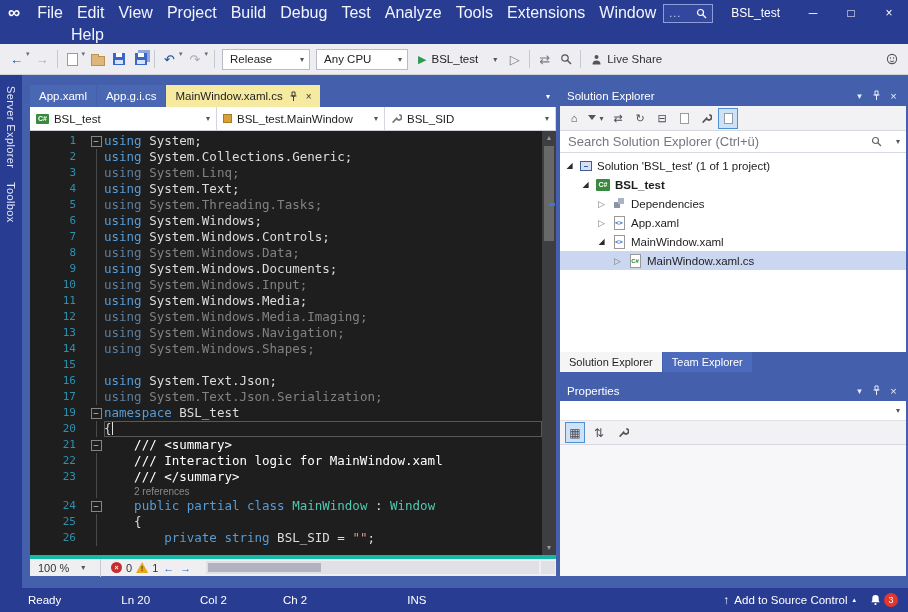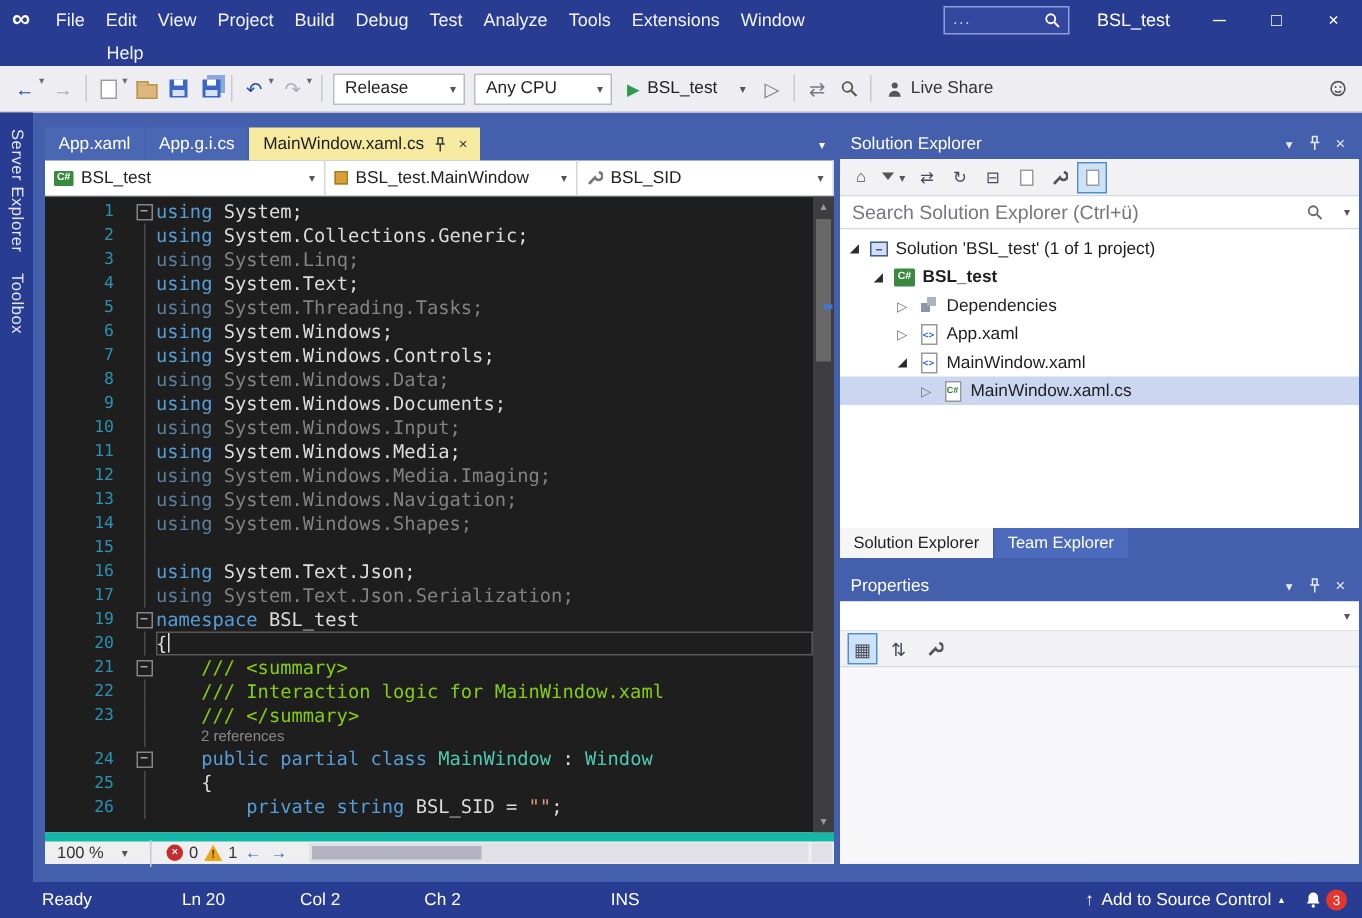--- a/index.html
+++ b/index.html
@@ -5,21 +5,21 @@
   html,body{margin:0;padding:0;background:#888;}
   *{box-sizing:border-box;cursor:default;}
   .vs{width:908px;height:612px;display:flex;flex-direction:column;overflow:hidden;
       font-family:"Liberation Sans",sans-serif;background:#4460AC;position:relative;}
 
   
   .titlebar{height:44px;background:#283C92;color:#fff;flex:none;}
   .tb-row1{display:flex;align-items:center;height:26px;padding-left:8px;}
   .vslogo{font-size:17px;font-weight:bold;margin-right:10px;line-height:26px;}
   .menubar{display:flex;height:26px;}
-  .menu-item{padding:0 7px;font-size:12px;line-height:26px;height:26px;color:#F2F4FC;}
+  .menu-item{padding:0 7px;font-size:16px;line-height:26px;height:26px;color:#F2F4FC;}
   .tb-spacer{flex:1;}
   .qsearch{width:84px;height:19px;border:1px solid #8E9EDC;background:#33479E;display:flex;align-items:center;padding:0 5px;margin-right:14px;}
   .qs-text{flex:1;font-size:11px;color:#C9D1F2;letter-spacing:1px;line-height:17px;}
   .win-title{font-size:12px;margin:0 14px 0 4px;}
   .win-controls{display:flex;height:26px;}
   .wc{width:38px;text-align:center;line-height:26px;font-size:12px;color:#fff;}
   .tb-row2{height:18px;padding-left:48px;margin-left:16px;}
   .tb-row2 .menu-item{line-height:18px;height:18px;}
 
   
@@ -70,32 +70,32 @@
   
   .code-area{flex:1;display:flex;background:#1E1E1E;overflow:hidden;min-height:0;}
   .code-lines{flex:1;min-width:0;overflow:hidden;padding-top:2px;}
   .code-row{display:flex;height:16px;line-height:16px;font-family:"DejaVu Sans Mono",monospace;font-size:12.5px;position:relative;white-space:pre;}
   .ln{width:58px;flex:none;text-align:right;padding-right:12px;color:#2B91AF;font-size:11px;font-family:"DejaVu Sans Mono",monospace;}
   .fold-col{width:16px;flex:none;display:flex;align-items:center;justify-content:center;}
   .code-row.g .fold-col{background:linear-gradient(#4A4A4A,#4A4A4A) 50% 0/1px 100% no-repeat;}
   .fold-box{width:11px;height:11px;border:1px solid #858585;color:#C8C8C8;font-size:9px;line-height:9px;text-align:center;background:#1E1E1E;}
   .code-text{flex:1;min-width:0;overflow:hidden;color:#DCDCDC;}
   .tk{color:#569CD6;} .tp{color:#DCDCDC;} .tt{color:#4EC9B0;} .ts{color:#D69D85;}
-  .tc{color:#84cc16;} .td{color:#828282;} .tdk{color:#5B7E9C;}
+  .tc{color:#ffffff;} .td{color:#828282;} .tdk{color:#5B7E9C;}
   .lens-row{height:13px;line-height:13px;}
   .lens-text{font-size:10px;color:#8A8A8A;padding-left:30px;font-family:"Liberation Sans",sans-serif;}
   .caret-bar{display:inline-block;width:1px;height:13px;background:#E0E0E0;vertical-align:-2px;}
   .cur-box{position:absolute;left:74px;right:0;top:0;bottom:0;border:1px solid #585858;pointer-events:none;}
   .vscroll{width:14px;flex:none;background:#3E3E42;position:relative;}
   .vs-arrow{display:block;text-align:center;color:#999;font-size:8px;line-height:14px;}
   .vs-arrow.bot{position:absolute;bottom:0;left:0;right:0;}
   .vthumb{position:absolute;left:2px;right:2px;top:15px;height:95px;background:#686868;}
   .caret-mark{position:absolute;right:1px;width:6px;height:3px;top:17%;background:#3B77D6;}
 
-  .editor-strip{height:21px;background:#EFEFF2;border-top:6px solid #14b8a6;display:flex;align-items:center;flex:none;font-size:11px;color:#333;padding-left:4px;}
+  .editor-strip{height:21px;background:#EFEFF2;border-top:4px solid #14b8a6;display:flex;align-items:center;flex:none;font-size:11px;color:#333;padding-left:4px;}
   .zoom{display:flex;align-items:center;width:62px;gap:12px;padding:0 4px;}
   .zoom .ccaret{margin-left:0;}
   .health{display:flex;align-items:center;gap:4px;padding:0 6px;}
   .err-ico{width:11px;height:11px;border-radius:50%;background:#C52E2E;color:#fff;font-size:7px;line-height:11px;text-align:center;font-weight:bold;}
   .warn-ico{width:12px;height:11px;background:#E8A817;clip-path:polygon(50% 0,100% 100%,0 100%);color:#5A3E00;font-size:8px;line-height:13px;text-align:center;font-weight:bold;}
   .hnav{color:#2D62C8;font-size:11px;padding:0 1px;}
   .hscroll{flex:1;height:13px;margin:0 2px 0 8px;background:#E0E0E6;position:relative;}
   .hthumb{position:absolute;left:2px;top:2px;bottom:2px;width:34%;background:#B2B3BF;}
   .corner{width:14px;height:13px;background:#E0E0E6;margin-right:1px;}
 

